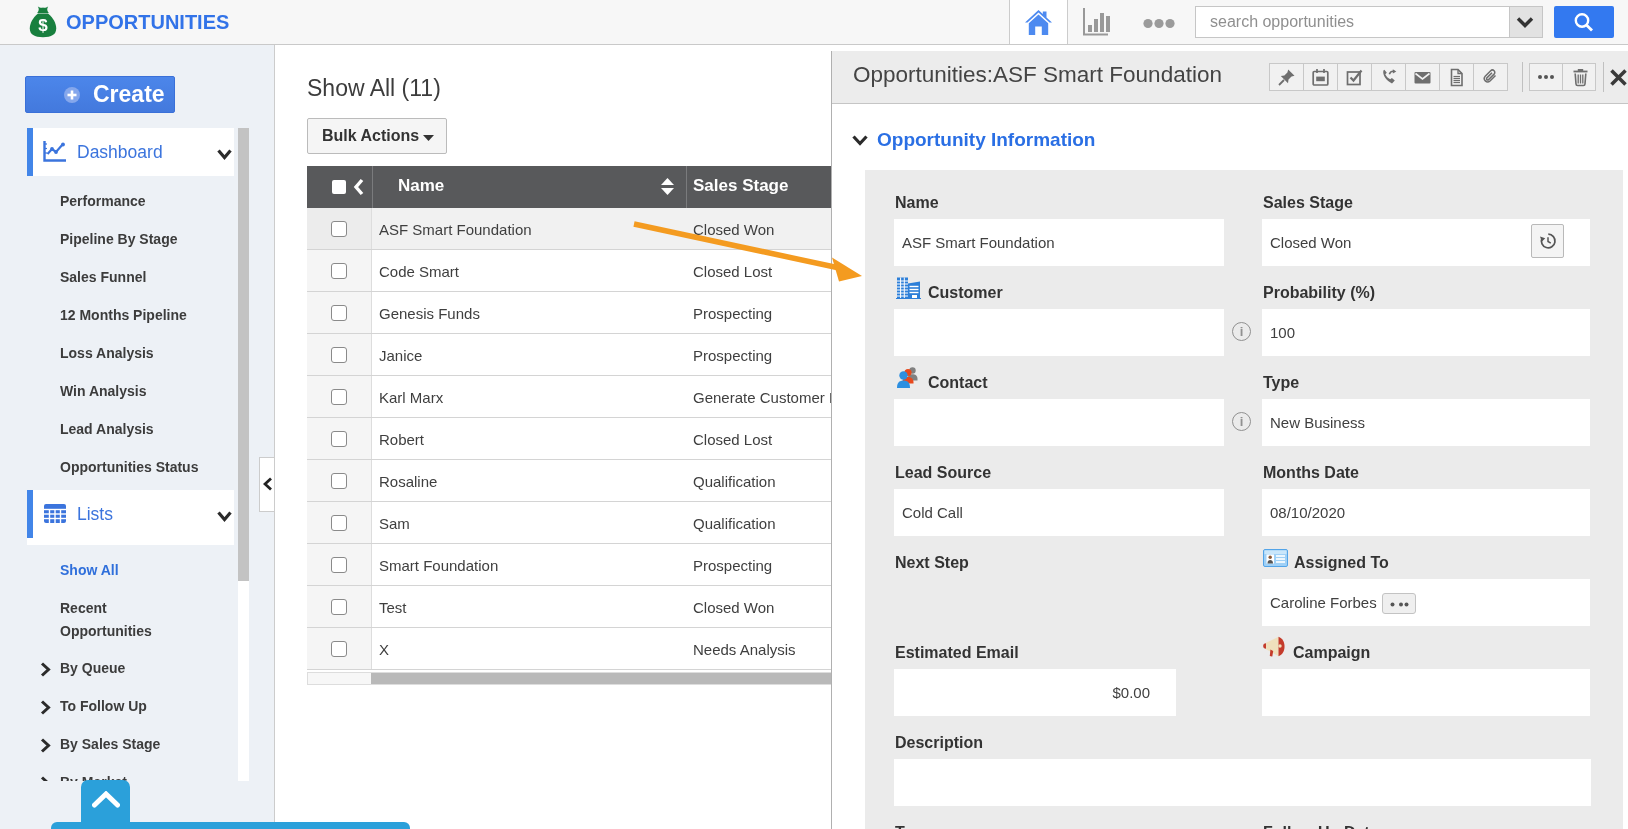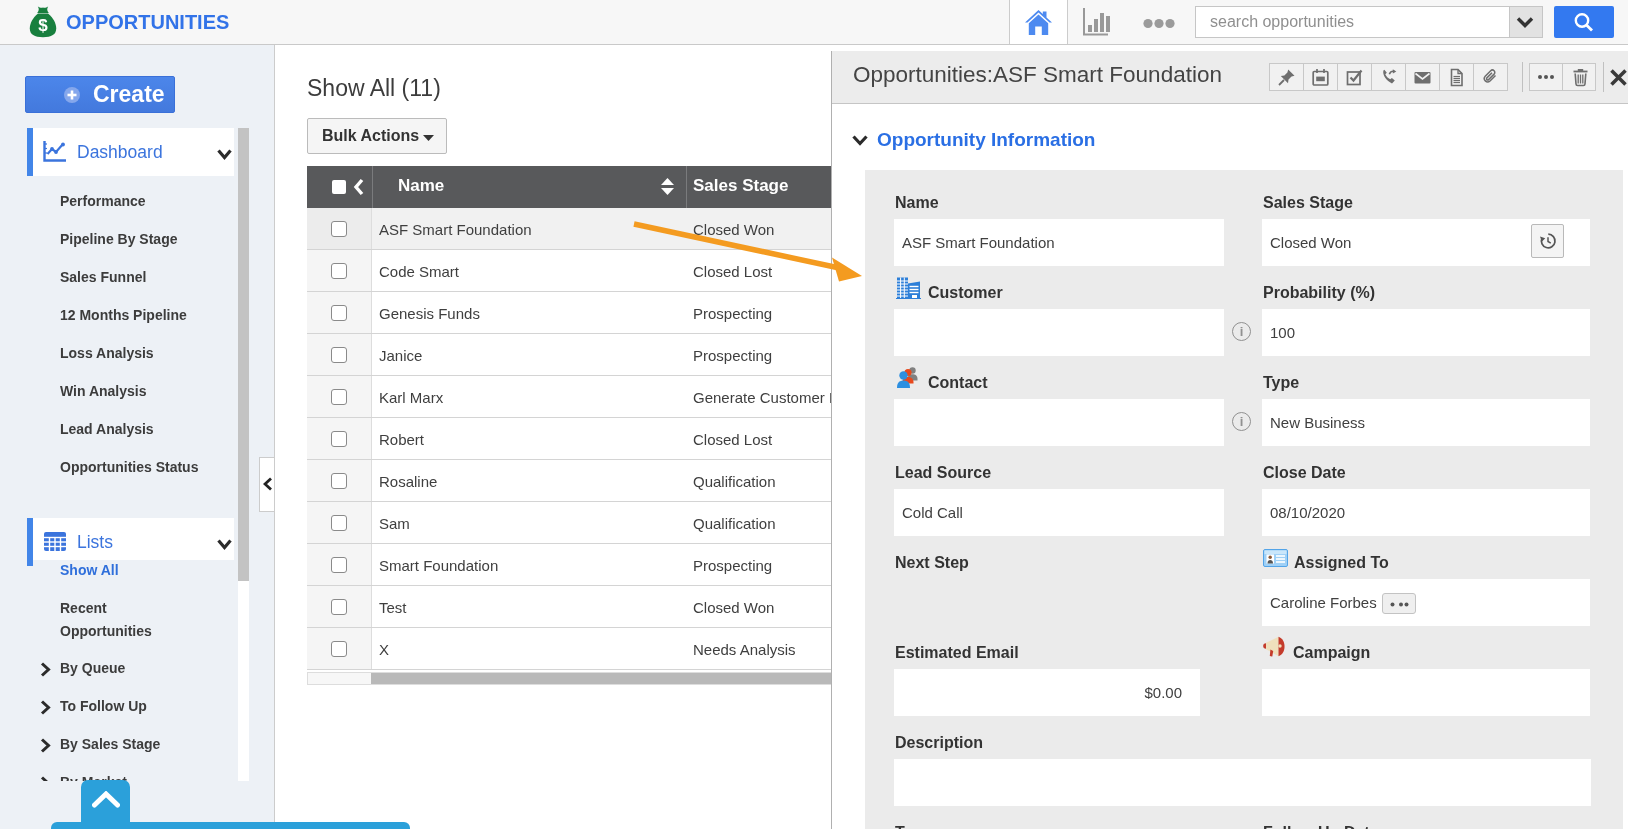--- a/index.html
+++ b/index.html
@@ -150,21 +150,21 @@
     </svg>
   </div>
   <div class="mitem" style="top:148px">Performance</div>
   <div class="mitem" style="top:186px">Pipeline By Stage</div>
   <div class="mitem" style="top:224px">Sales Funnel</div>
   <div class="mitem" style="top:262px">12 Months Pipeline</div>
   <div class="mitem" style="top:300px">Loss Analysis</div>
   <div class="mitem" style="top:338px">Win Analysis</div>
   <div class="mitem" style="top:376px">Lead Analysis</div>
   <div class="mitem" style="top:414px">Opportunities Status</div>
-  <div class="sechead" style="top:473px;height:42px">
+  <div class="sechead" style="top:445px;height:55px">
     <div class="secbar"></div>
     <svg class="abs" style="left:17px;top:14px" width="22" height="19" viewBox="0 0 22 19">
       <rect x="0" y="0" width="22" height="19" rx="2" fill="#3b74dd"></rect>
       <g stroke="#fff" stroke-width="1.4">
         <line x1="0" y1="5.5" x2="22" y2="5.5"></line>
         <line x1="0" y1="10" x2="22" y2="10"></line>
         <line x1="0" y1="14.5" x2="22" y2="14.5"></line>
         <line x1="5.5" y1="5.5" x2="5.5" y2="19"></line>
         <line x1="11" y1="5.5" x2="11" y2="19"></line>
         <line x1="16.5" y1="5.5" x2="16.5" y2="19"></line>
@@ -437,21 +437,21 @@
       <path d="M0 21.5 C0 16.5 3 14.6 6.5 14.6 C10 14.6 13 16.5 13 21.5 L13 22 L0 22 Z" fill="#2d8fe0"></path>
     </svg>
     <div class="flabel" style="left:63px;top:204px">Contact</div>
     <div class="finput" style="left:29px;top:229px;width:330px"></div>
     <div class="icircle" style="left:367px;top:242px">i</div>
     <div class="flabel" style="left:398px;top:204px">Type</div>
     <div class="finput" style="left:397px;top:229px;width:328px">New Business</div>
 
     <div class="flabel" style="left:30px;top:294px">Lead Source</div>
     <div class="finput" style="left:29px;top:319px;width:330px">Cold Call</div>
-    <div class="flabel" style="left:398px;top:294px">Close Date</div>
+    <div class="flabel" style="left:398px;top:294px">Months Date</div>
     <div class="finput" style="left:397px;top:319px;width:328px">08/10/2020</div>
 
     <div class="flabel" style="left:30px;top:384px">Next Step</div>
     <svg class="abs" style="left:398px;top:379px" width="25" height="18" viewBox="0 0 25 18">
       <rect x="0.5" y="0.5" width="24" height="17" rx="1.5" fill="#9fd0f6" stroke="#53a4e8" stroke-width="1"></rect>
       <rect x="1.5" y="1.5" width="22" height="3.5" fill="#c9e6fa"></rect>
       <rect x="3.5" y="5.5" width="7.5" height="9" fill="#fff"></rect>
       <circle cx="7.2" cy="8.3" r="1.7" fill="#8a5a3a"></circle>
       <path d="M4.5 14.5 C4.5 11.8 5.8 11 7.2 11 C8.7 11 10 11.8 10 14.5 Z" fill="#555"></path>
       <g stroke="#fff" stroke-width="1.6">
@@ -464,21 +464,21 @@
     <div class="finput" style="left:397px;top:409px;width:328px">Caroline Forbes</div>
     <div id="dotsbtn">
       <svg style="position:absolute;left:7px;top:8px" width="20" height="5" viewBox="0 0 20 5">
         <circle cx="2.5" cy="2.5" r="2" fill="#555"></circle>
         <circle cx="11" cy="2.5" r="2" fill="#555"></circle>
         <circle cx="16.5" cy="2.5" r="2" fill="#555"></circle>
       </svg>
     </div>
 
     <div class="flabel" style="left:30px;top:474px">Estimated Email</div>
-    <div class="finput" style="left:29px;top:499px;width:306px;text-align:right;padding-right:18px">$0.00</div>
+    <div class="finput" style="left:29px;top:499px;width:282px;text-align:right;padding-right:26px">$0.00</div>
     <svg class="abs" style="left:1262px;top:637px;left:398px;top:466px" width="24" height="21" viewBox="0 0 24 21">
       <circle cx="3" cy="10" r="2.8" fill="#c43b2b"></circle>
       <path d="M3 6.8 L15.5 0.8 L15.5 20.2 L3 13.2 Z" fill="#efe0bd"></path>
       <path d="M15.5 0.8 C19.5 2.2 21.5 6 21.5 10.5 C21.5 15 19.5 18.8 15.5 20.2 Z" fill="#c43b2b"></path>
       <circle cx="17" cy="10" r="1.7" fill="#efe0bd"></circle>
       <path d="M7.4 13.6 L10.2 14.9 L9.3 20.6 L6.8 20.1 Z" fill="#c43b2b"></path>
     </svg>
     <div class="flabel" style="left:428px;top:474px">Campaign</div>
     <div class="finput" style="left:397px;top:499px;width:328px"></div>
 

